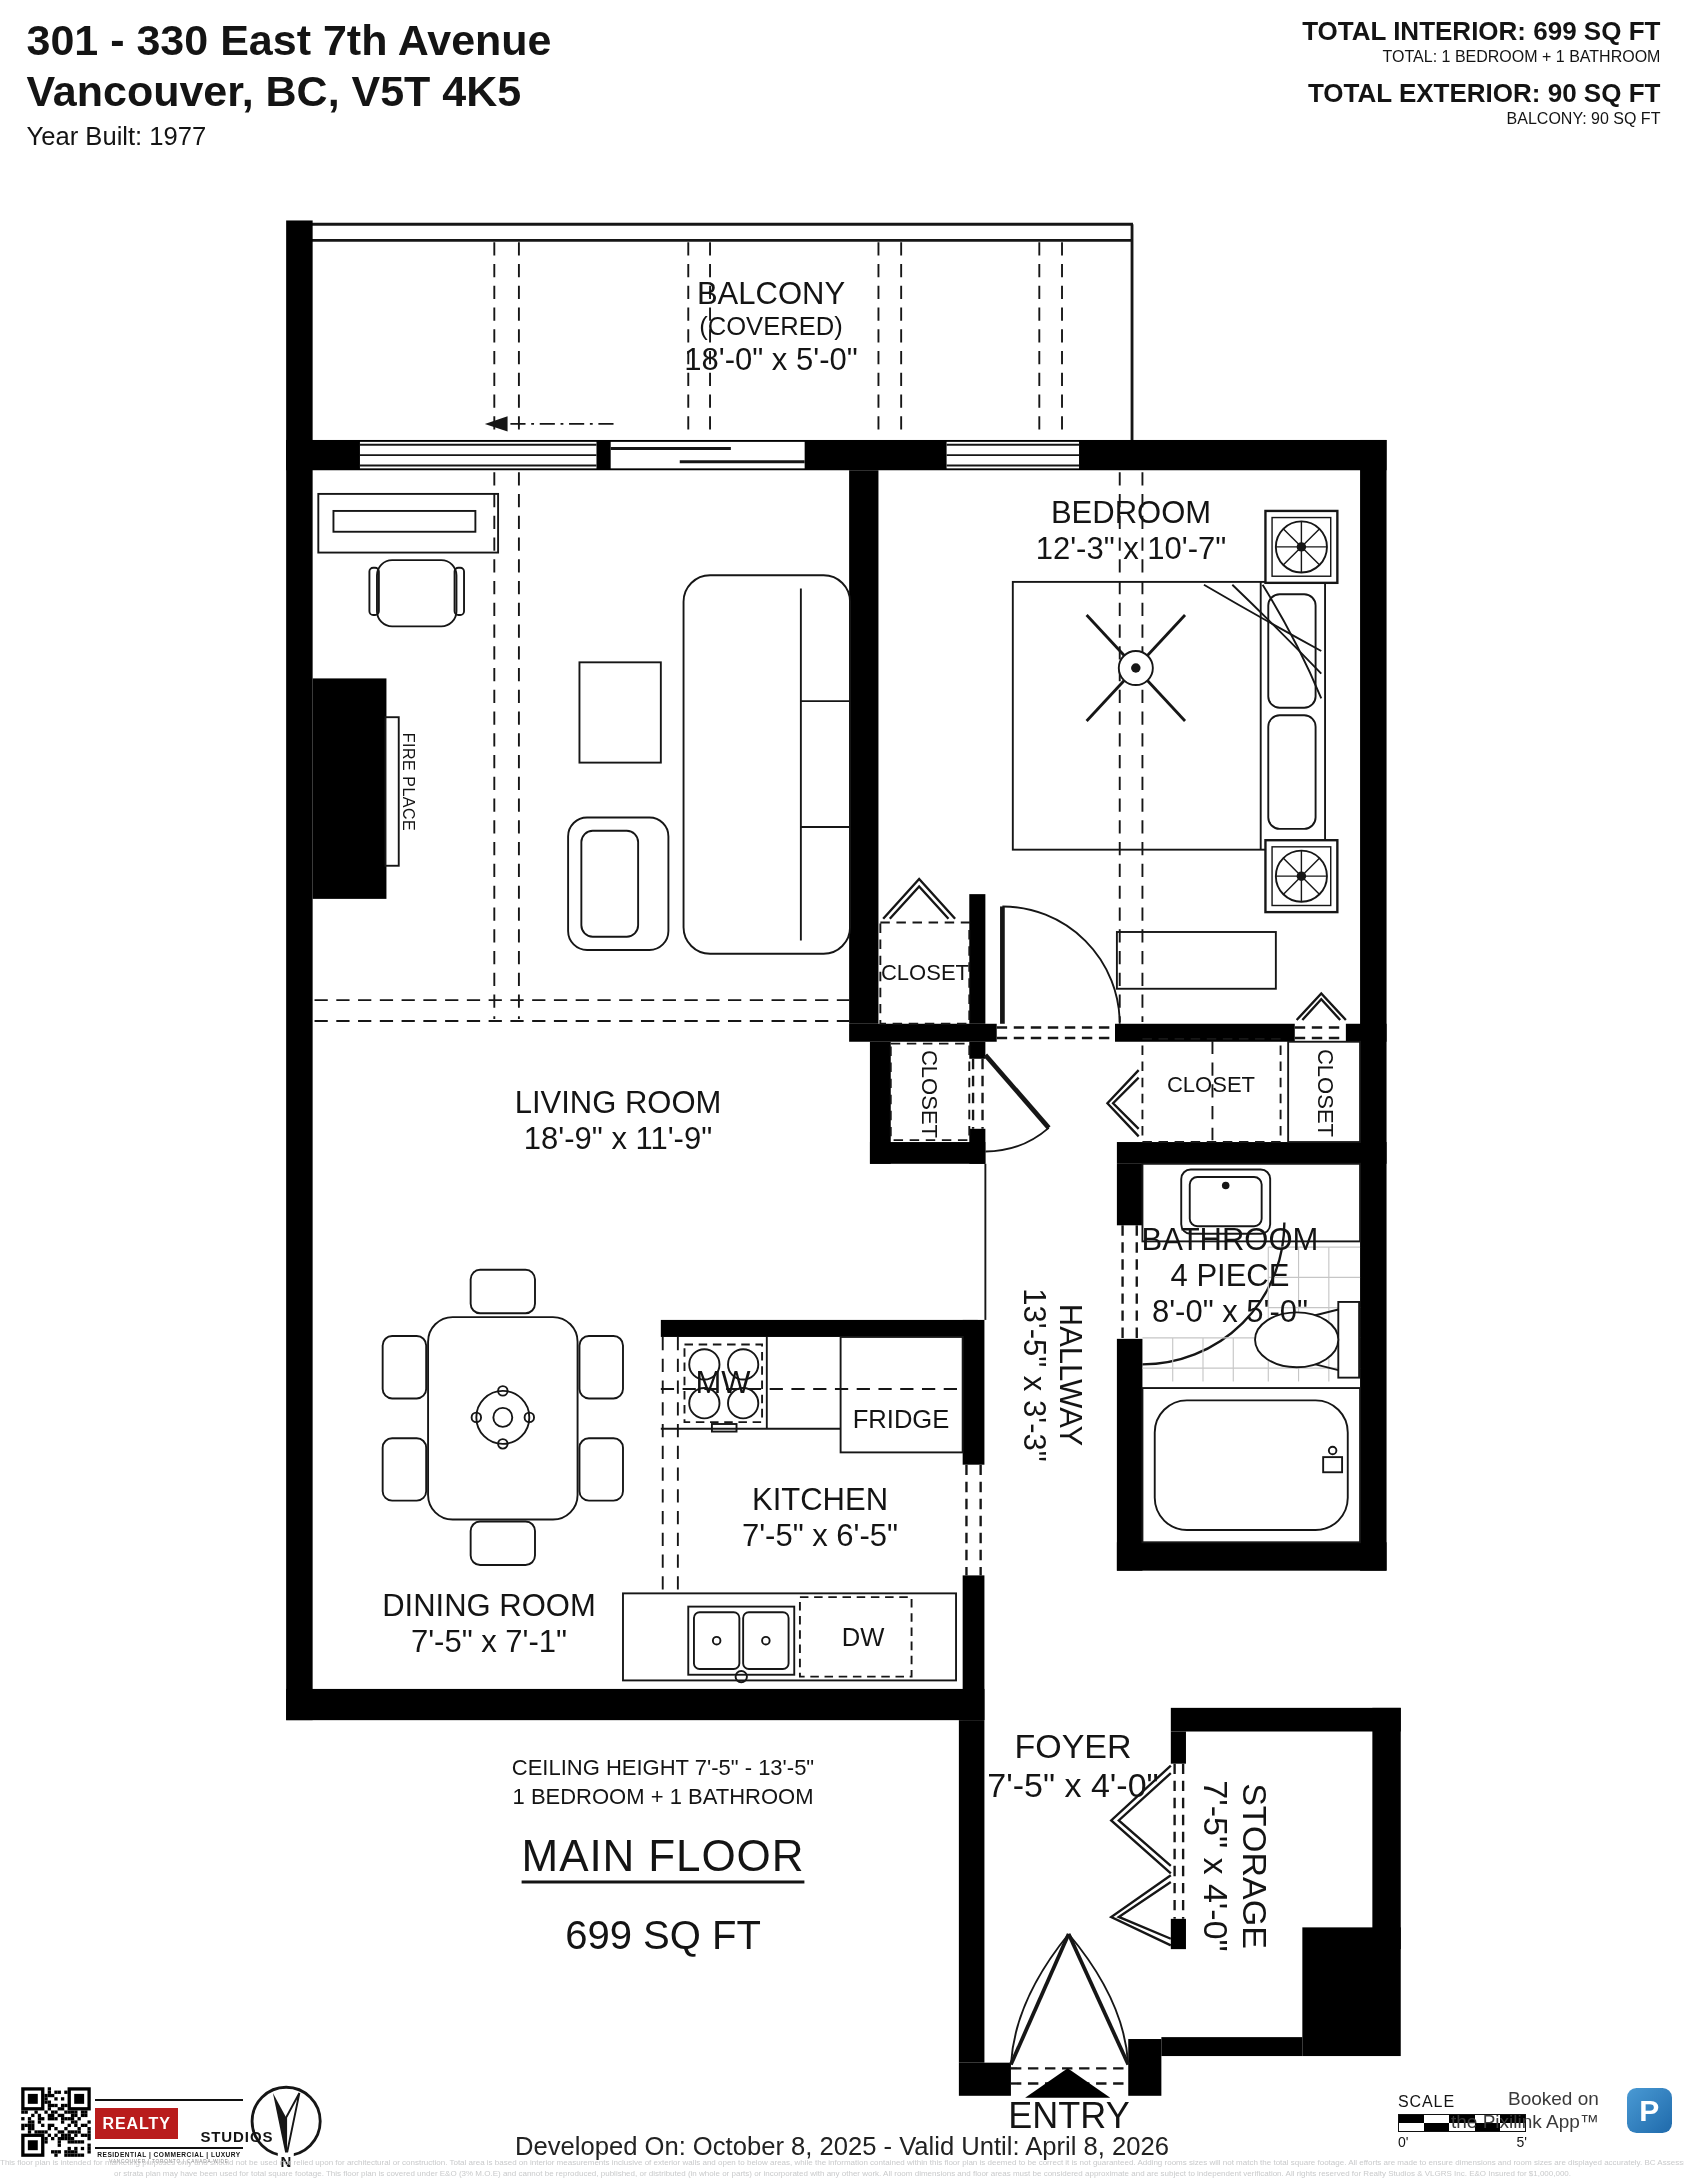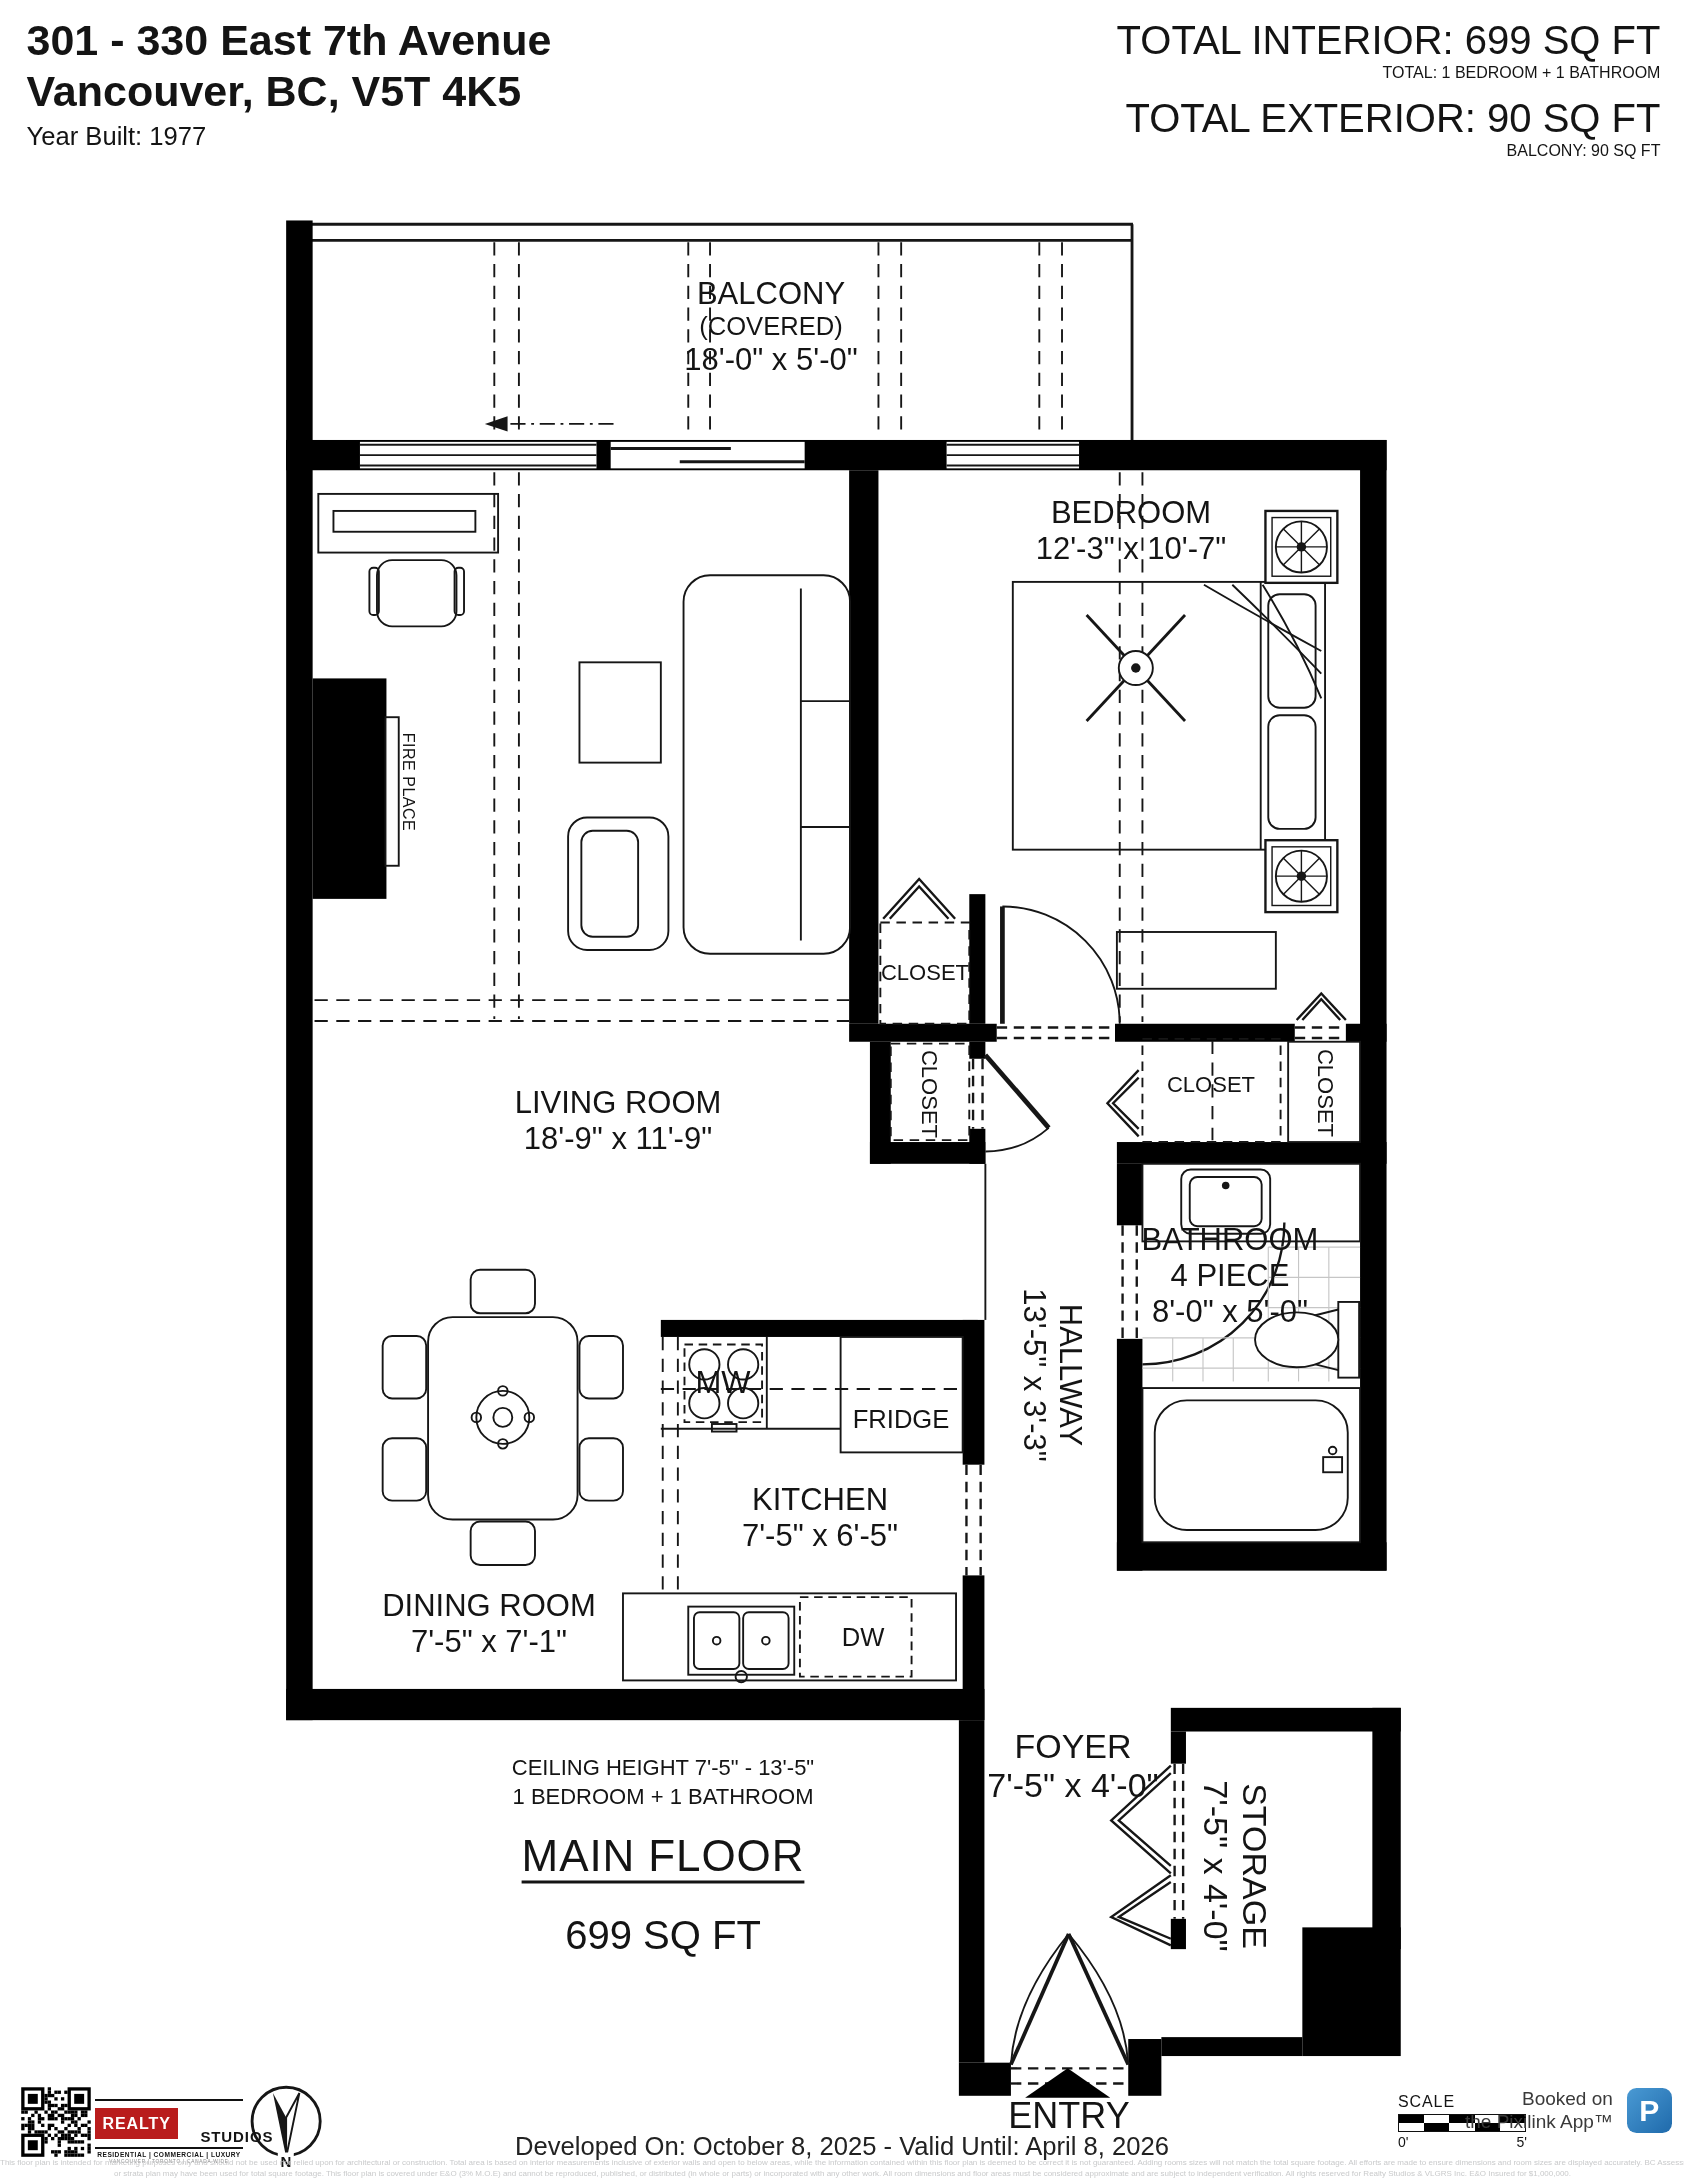--- a/index.html
+++ b/index.html
@@ -6,21 +6,21 @@
   .page{position:relative;width:1685px;height:2180px;background:#fff;overflow:hidden;
         font-family:"Liberation Sans","DejaVu Sans",sans-serif;color:#141414;}
   .plan-svg{position:absolute;left:0;top:0;}
   .lbl{position:absolute;transform:translate(-50%,-50%);text-align:center;white-space:nowrap;
        line-height:1.16;color:#141414;}
   .rot{transform:translate(-50%,-50%) rotate(90deg);}
   .hdr-left{position:absolute;left:26.5px;top:15px;}
   .addr{font-size:43px;font-weight:bold;line-height:1.18;}
   .year{font-size:25.6px;margin-top:5.7px;}
   .hdr-right{position:absolute;right:24.6px;top:17px;text-align:right;}
-  .tot-big{font-size:40px;font-weight:normal;line-height:1.15;}
+  .tot-big{font-size:26px;font-weight:bold;line-height:1.15;}
   .tot-sub{font-size:16px;line-height:1.25;}
   .mainfloor{font-size:44px;letter-spacing:0.9px;text-decoration:underline;
              text-decoration-thickness:2.8px;text-underline-offset:8.5px;}
   .sqft{font-size:40px;margin-top:13.2px;}
   .note{font-size:22px;line-height:1.3;}
   .devline{font-size:25.6px;color:#222;}
   .fine{position:absolute;left:0;width:100%;text-align:center;font-size:8px;
         color:#c9cacb;white-space:nowrap;}
   
   .rs{position:absolute;left:95px;top:2097px;width:148px;}
@@ -35,21 +35,21 @@
          font-size:15px;font-weight:bold;background:#fff;padding:0 2.8px;}
   
   .scale-wrap{position:absolute;left:1398px;top:2093px;width:129px;}
   .scale-lbl{font-size:16px;letter-spacing:0.9px;}
   .scalebar{width:126px;height:16px;border:1.4px solid #111;margin-top:2.8px;
             display:grid;grid-template-columns:repeat(5,1fr);grid-template-rows:1fr 1fr;}
   .sc{background:#fff;} .sc.k{background:#000;}
   .scale-ends{position:relative;font-size:14px;margin-top:1.9px;height:15px;}
   .scale-ends .s0{position:absolute;left:0;} .scale-ends .s5{position:absolute;right:0;}
   
-  .pix{position:absolute;right:13.2px;top:2088px;display:flex;align-items:center;gap:14px;}
+  .pix{position:absolute;right:13.2px;top:2088px;display:flex;align-items:center;gap:28px;}
   .pix-txt{text-align:right;font-size:19px;line-height:1.2;color:#3a3a3a;}
   .pix-logo{width:45px;height:45px;border-radius:9.5px;
             background:linear-gradient(135deg,#4a9ad4,#1f6aab);
             display:flex;align-items:center;justify-content:center;
             color:#fff;font-size:30px;font-weight:bold;}
 </style>
 </head>
 <body>
 
 <div class="page">

